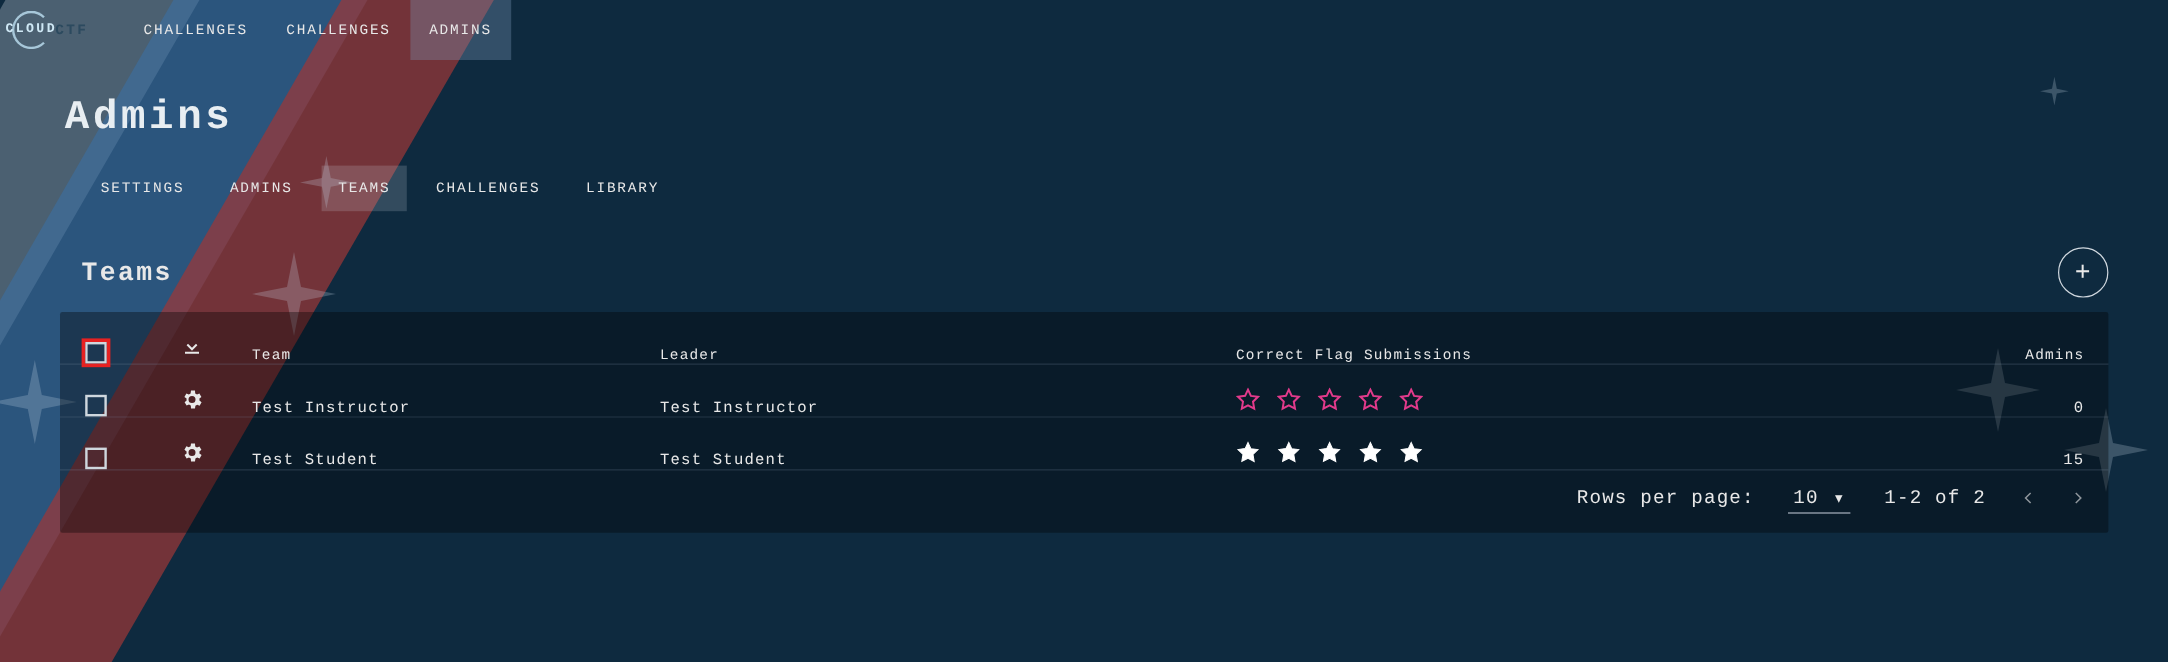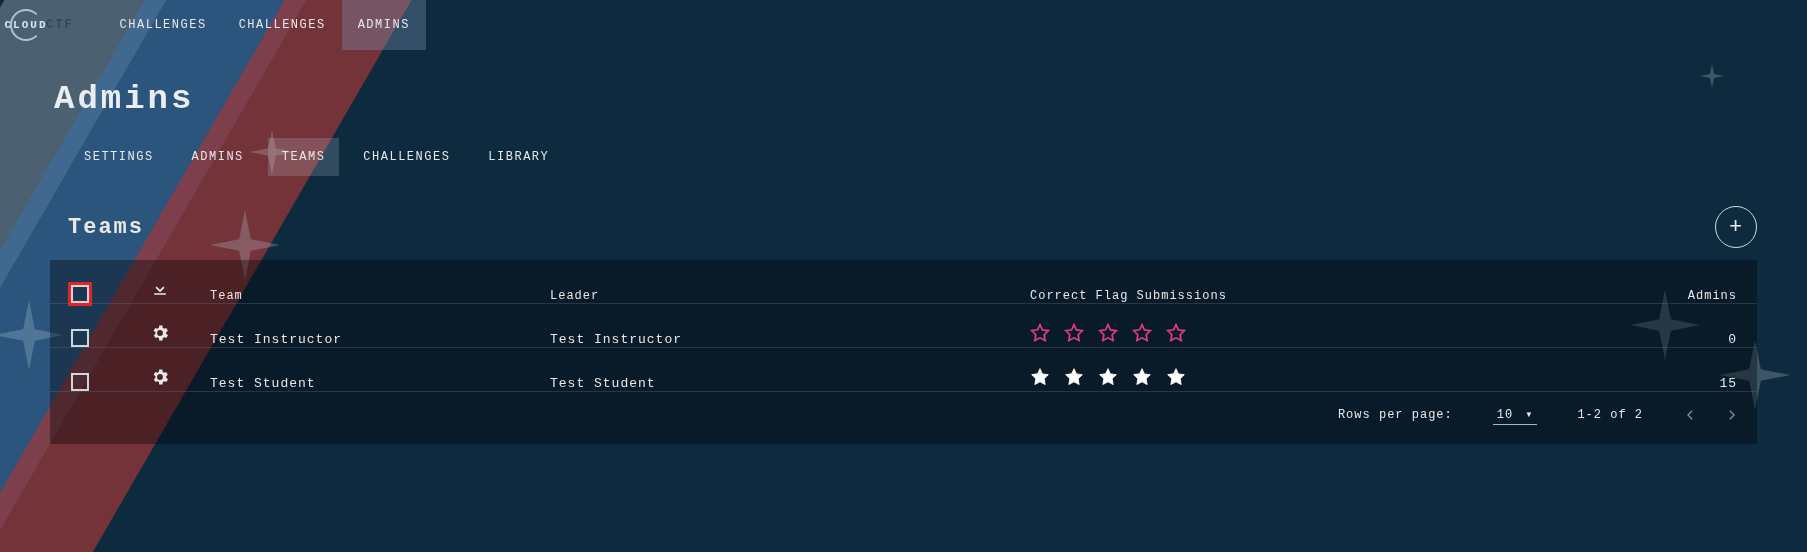--- a/index.html
+++ b/index.html
@@ -144,24 +144,24 @@
   .icon-gear { cursor:pointer; }
   .icon-dl  { cursor:pointer; }
 
   .star { cursor:default; }
   .star svg { width:20px; height:20px; }
   .star.pink svg { fill:none; stroke:#e23a8b; stroke-width:2; }
   .star.white svg { fill:#fff; stroke:#fff; }
 
   .pager {
     display:flex; align-items:center; justify-content:flex-end;
-    gap: 40px;
+    gap: 28px;
     height: 46px;
     padding-right: 18px;
-    font-size: 12px;
+    font-size: 16px;
   }
   .rpp-select {
     display:flex; align-items:center; gap:12px;
     border-bottom: 1px solid #aab4be;
     padding: 2px 4px;
     cursor:pointer;
   }
   .pager-nav { display:flex; gap:28px; }
   .chev { width:14px; height:14px; cursor:pointer; opacity:.6; }
   .chev svg { width:14px; height:14px; fill:#e8e8e8; }

